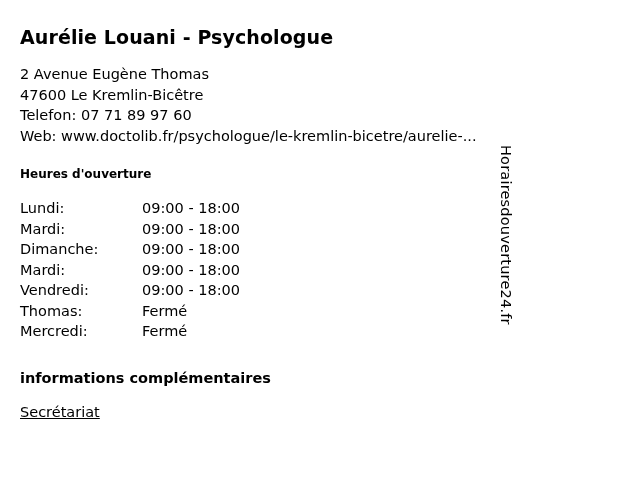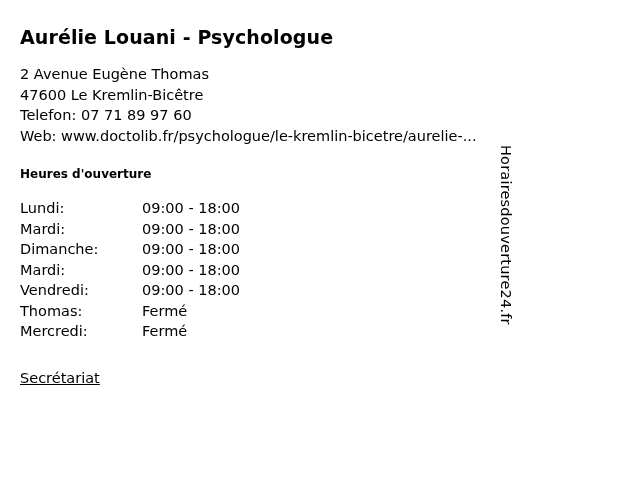--- a/index.html
+++ b/index.html
@@ -134,20 +134,21 @@
           <td class="day-cell">Thomas:</td>
           <td class="time-cell">Fermé</td>
         </tr>
         <tr>
           <td class="day-cell">Mercredi:</td>
           <td class="time-cell">Fermé</td>
         </tr>
       </tbody>
     </table>
 
+    <h2 class="extra-heading">informations complémentaires</h2>
 
     <div class="extra-text">Secrétariat</div>
 
   </div>
 
   <div class="side-watermark">Horairesdouverture24.fr</div>
 
 </div>
 
 </body></html>

